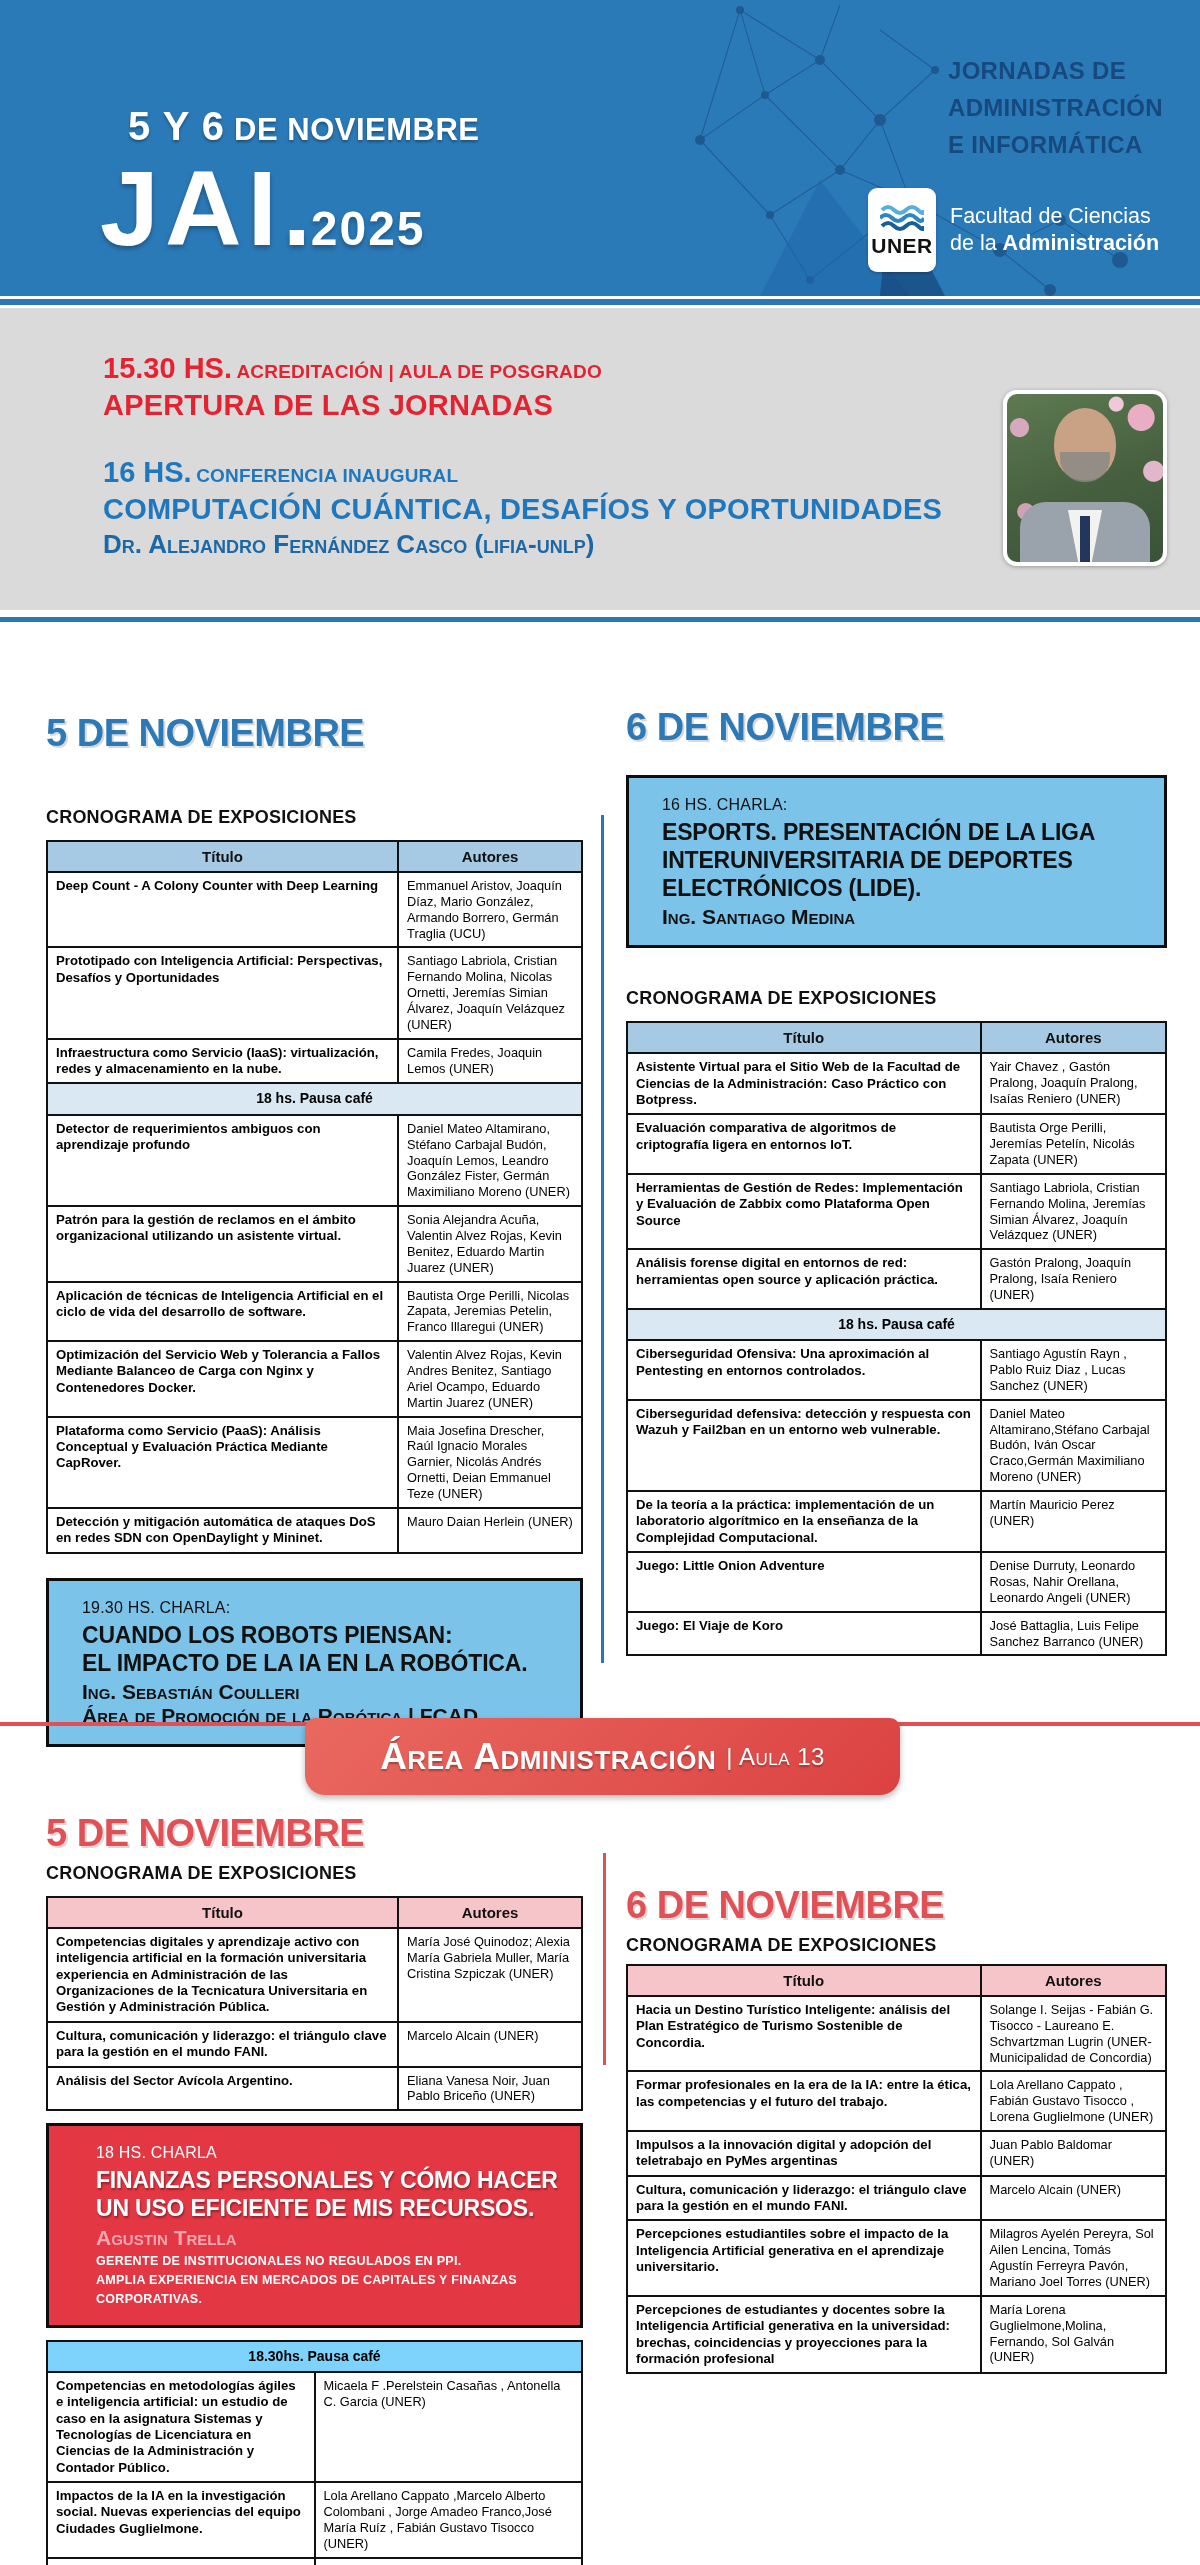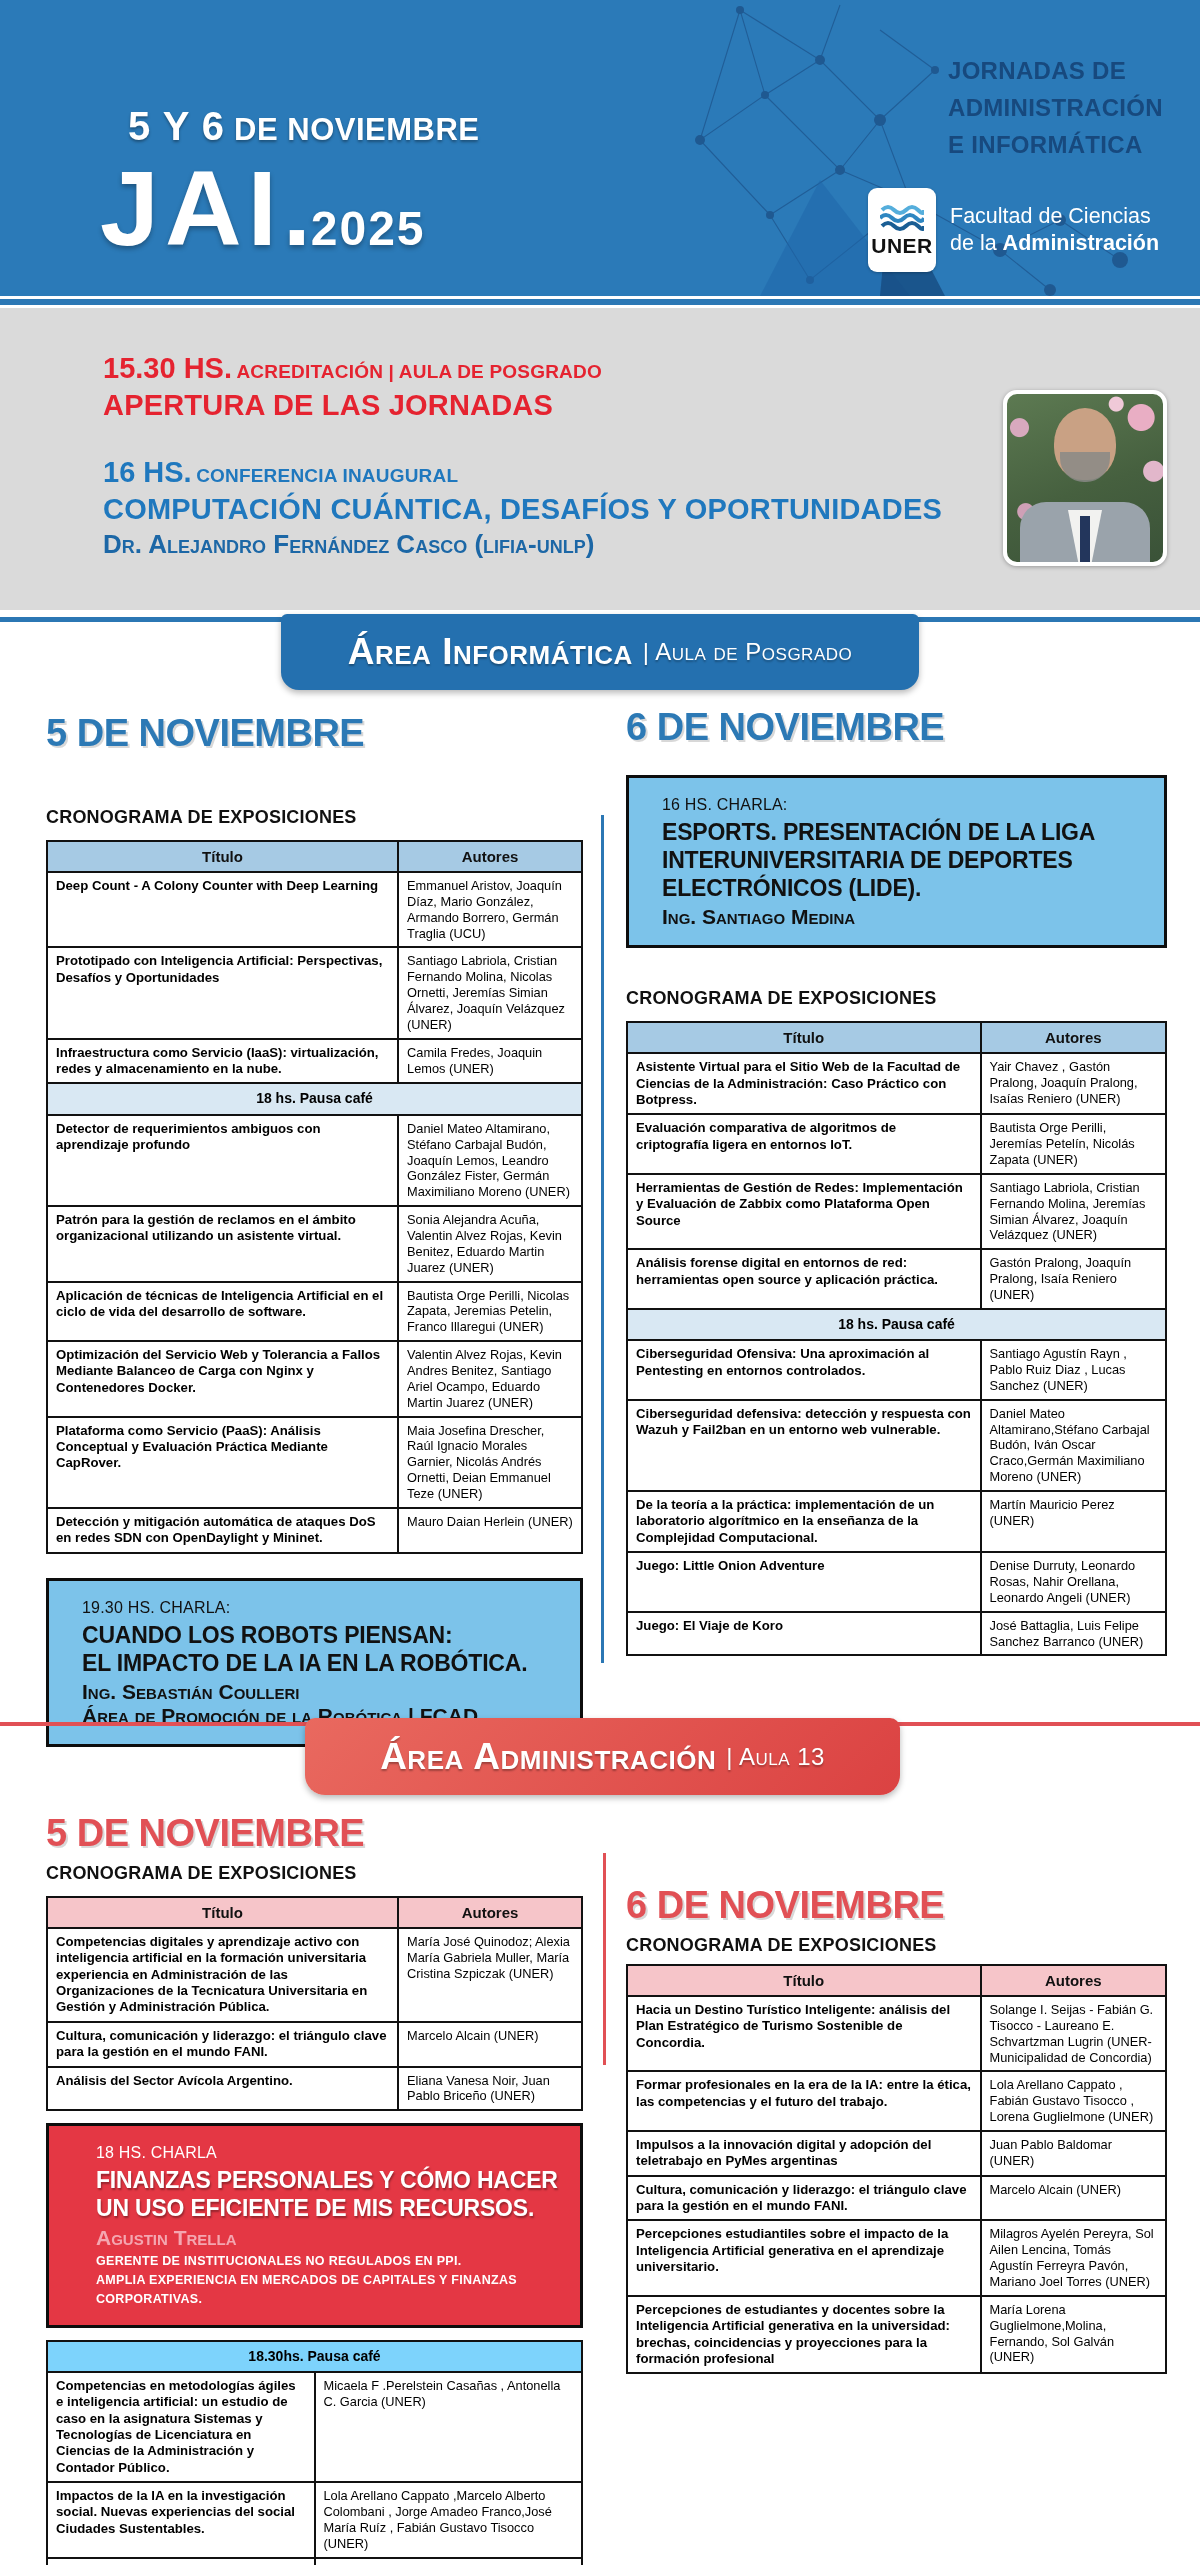--- a/index.html
+++ b/index.html
@@ -209,24 +209,20 @@
   <div class="photo">
     <div class="ph-flowers"></div>
     <div class="ph-head"></div>
     <div class="ph-beard"></div>
     <div class="ph-suit"></div>
     <div class="ph-shirt"></div>
     <div class="ph-tie"></div>
   </div>
 
   <div class="hline-blue"></div>
-  <div class="banner banner-blue">
-    <span class="banner-title">Área Informática</span>
-    <span class="banner-sub">| Aula de Posgrado</span>
-  </div>
 
   <div class="col col-info-l">
     <h2 class="day-heading day-blue mb52">5 DE NOVIEMBRE</h2>
     <div class="crono mb12">CRONOGRAMA DE EXPOSICIONES</div>
     <table class="sched theme-blue">
         <thead>
           <tr>
             <th>Título</th>
             <th>Autores</th>
           </tr>
@@ -387,21 +383,21 @@
     <table class="sched theme-pink mt12" style="margin-top:12px;">
         <tbody>
           <tr class="break">
             <td colspan="2">18.30hs. Pausa café</td>
           </tr>
           <tr>
             <td class="t">Competencias en metodologías ágiles e inteligencia artificial: un estudio de caso en la asignatura Sistemas y Tecnologías de Licenciatura en Ciencias de la Administración y Contador Público.</td>
             <td class="a">Micaela F .Perelstein Casañas , Antonella C. Garcia   (UNER)</td>
           </tr>
           <tr>
-            <td class="t">Impactos de la IA en la investigación social. Nuevas experiencias del social Ciudades Sustentables.</td>
+            <td class="t">Impactos de la IA en la investigación social. Nuevas experiencias del equipo Ciudades Guglielmone.</td>
             <td class="a">Lola Arellano Cappato ,Marcelo Alberto Colombani , Jorge Amadeo Franco,José María Ruíz , Fabián Gustavo Tisocco  (UNER)</td>
           </tr>
           <tr>
             <td class="t">Estrategias para Superar la Barrera del Crédito Formal: SGR, Gestión de Liquidez y Mecanismos Alternos para PYMES.</td>
             <td class="a">María Agostina Sánchez, Jesica Henchoz  (UNER)</td>
           </tr>
         </tbody>
       </table>
   </div>
 

